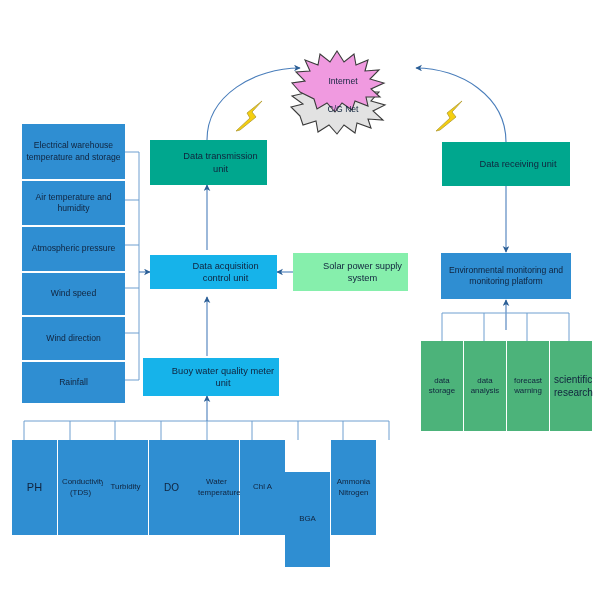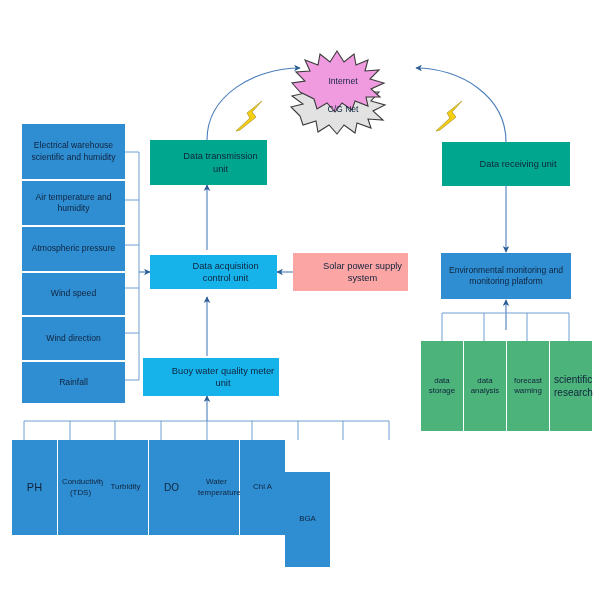--- a/index.html
+++ b/index.html
@@ -17,21 +17,21 @@
     text-align:center;line-height:1.32;
     color:#10233d;
     padding:2px 4px;
   }
   .node span{display:block;width:100%;}
 
   
   .c-steel{background:#2f8ed2;}
   .c-cyan {background:#16b3ea;}
   .c-teal {background:#00a78e;}
-  .c-red  {background:#fca5a5;}
+  .c-red  {background:#86efac;}
   .c-green{background:#4cb37a;}
 
   
   .t11{font-size:8.6px;}
   .t12{font-size:9.3px;padding-left:28px;}
   .t13{font-size:10px;}
   .t10{font-size:7.9px;}
   .t9 {font-size:10px;}
   .t14{font-size:11px;}
 
@@ -122,21 +122,21 @@
   </svg>
 
   <div style="position:absolute;left:300px;top:76px;width:86px;">
     <div class="burst-label">Internet</div>
   </div>
   <div style="position:absolute;left:300px;top:104px;width:86px;">
     <div class="burst-label">C/G Net</div>
   </div>
 
   <div class="node c-steel t11" style="left:22px;top:124px;width:103px;height:55px;">
-    <span>Electrical warehouse scientific and humidity</span>
+    <span>Electrical warehouse temperature and storage</span>
   </div>
   <div class="node c-steel t11" style="left:22px;top:181px;width:103px;height:44px;">
     <span>Air temperature and humidity</span>
   </div>
   <div class="node c-steel t11" style="left:22px;top:227px;width:103px;height:44px;">
     <span>Atmospheric pressure</span>
   </div>
   <div class="node c-steel t11" style="left:22px;top:273px;width:103px;height:42px;">
     <span>Wind speed</span>
   </div>
@@ -198,14 +198,17 @@
   </div>
   <div class="node c-steel t10" style="left:194px;top:440px;width:45px;height:95px;">
     <span>Water temperature</span>
   </div>
   <div class="node c-steel t10" style="left:240px;top:440px;width:45px;height:95px;">
     <span>Chl A</span>
   </div>
   <div class="node c-steel t10" style="left:285px;top:440px;width:45px;height:95px;margin-top:32px;">
     <span>BGA</span>
   </div>
+  <div class="node c-steel t10" style="left:331px;top:440px;width:45px;height:95px;">
+    <span>Ammonia Nitrogen</span>
+  </div>
 
 </div>
 
 </body></html>

